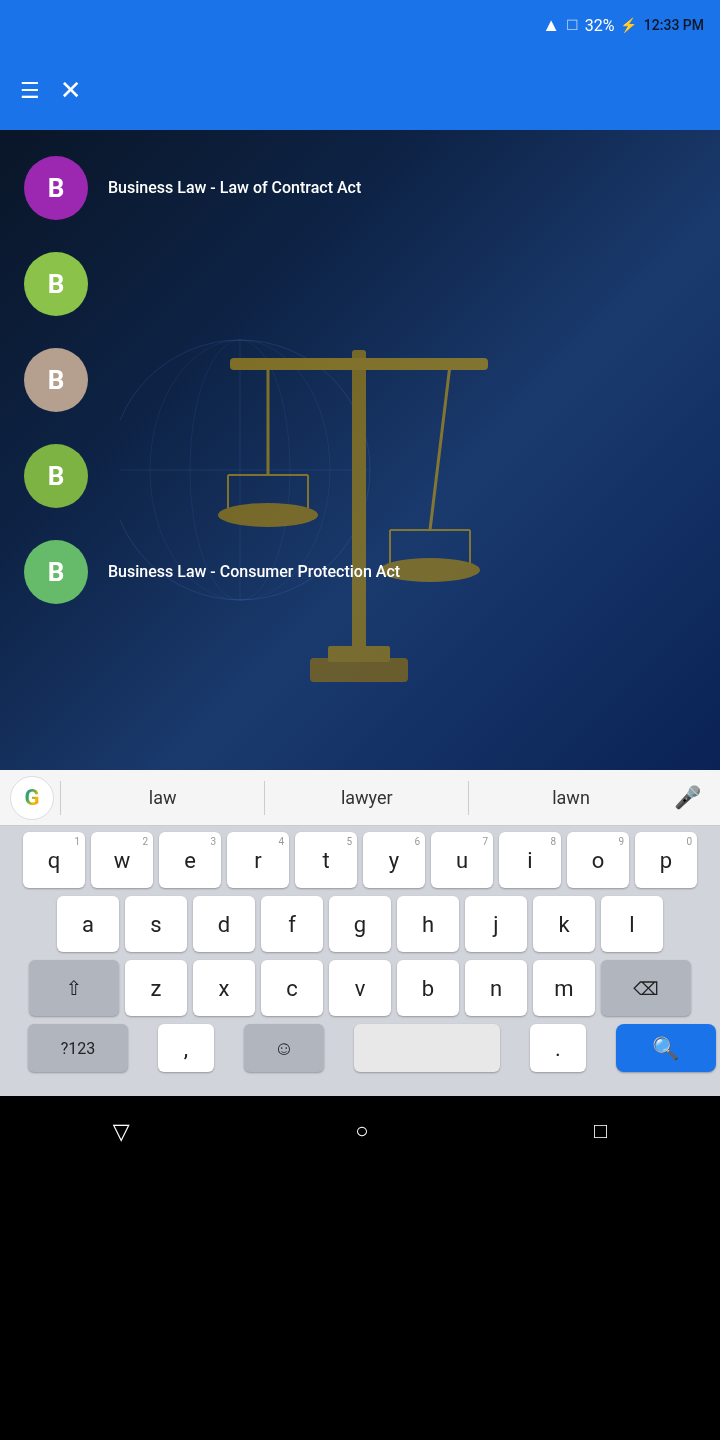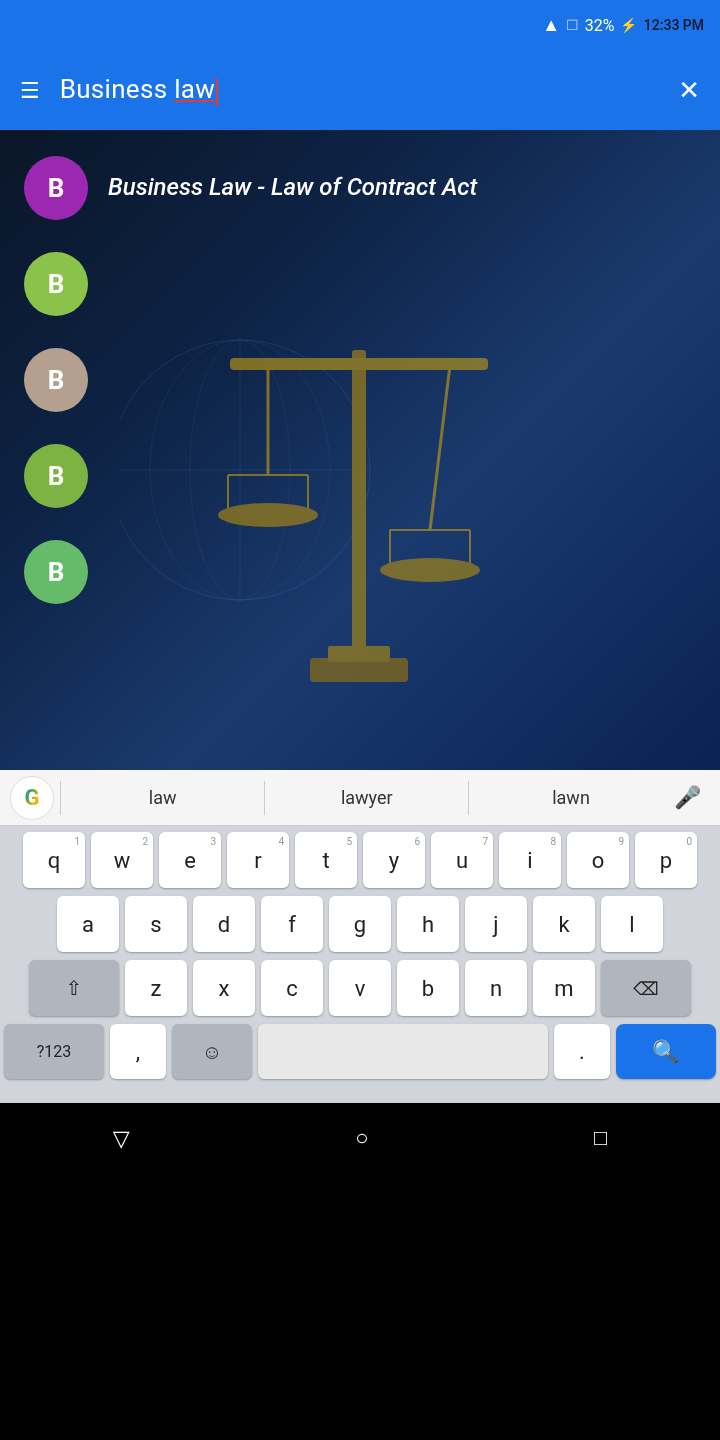--- a/index.html
+++ b/index.html
@@ -103,25 +103,24 @@
       color: white;
       flex-shrink: 0;
     }
     .avatar-purple { background: #9c27b0; }
     .avatar-green1 { background: #8bc34a; }
     .avatar-tan { background: #b5a090; }
     .avatar-green2 { background: #7cb342; }
     .avatar-green3 { background: #66bb6a; }
 
     .result-text {
-      font-size: 24px;
+      font-size: 16px;
       color: white;
       font-weight: 500;
       line-height: 1.3;
-      font-style: italic;
     }
 
     
     .keyboard-area {
       width: 720px;
       background: #d1d5db;
       padding-bottom: 10px;
     }
 
     
@@ -213,21 +212,22 @@
       font-size: 18px;
       color: #222;
     }
     .key-shift {
       min-width: 90px;
     }
     .key-delete {
       min-width: 90px;
     }
     .key-bottom-row {
-      height: 55px;
+      height: 48px;
+      margin-left: 24px;
     }
     .key-num-sym {
       background: #b0b5be;
       width: 100px;
     }
     .key-comma {
       width: 56px;
     }
     .key-emoji {
       width: 70px;
@@ -270,25 +270,20 @@
     <span style="color:white;font-size:14px;opacity:0.7;">☐</span>
 
     <span class="battery-text">32%</span>
     <span style="color:white;font-size:14px;">⚡</span>
     <span class="time">12:33 PM</span>
   </div>
 </div>
 
 <div class="search-bar">
   <span class="hamburger-icon">☰</span>
-  <div class="search-input-area">
-    <span class="search-text">
-      <span>Business </span><span class="underline">law</span><span class="cursor"></span>
-    </span>
-  </div>
   <span class="close-icon">✕</span>
 </div>
 
 <div class="main-content">
 
   <svg class="scale-svg" width="480" height="520" viewBox="0 0 480 520" xmlns="http://www.w3.org/2000/svg">
 
     <ellipse cx="120" cy="280" rx="130" ry="130" fill="none" stroke="rgba(100,160,255,0.25)" stroke-width="1"></ellipse>
     <ellipse cx="120" cy="280" rx="90" ry="130" fill="none" stroke="rgba(100,160,255,0.15)" stroke-width="1"></ellipse>
     <ellipse cx="120" cy="280" rx="50" ry="130" fill="none" stroke="rgba(100,160,255,0.15)" stroke-width="1"></ellipse>
@@ -335,20 +330,21 @@
     <div class="result-item">
       <div class="avatar avatar-tan">B</div>
     </div>
 
     <div class="result-item">
       <div class="avatar avatar-green2">B</div>
     </div>
 
     <div class="result-item">
       <div class="avatar avatar-green3">B</div>
+      <span class="result-text">Business Law - Consumer Protection Act</span>
     </div>
 
   </div>
 </div>
 
 <div class="keyboard-area">
 
   <div class="suggestions-row">
     <div class="google-logo-g">
       <span class="g-letter" style="background: linear-gradient(to bottom right, #4285f4, #34a853, #fbbc05, #ea4335); -webkit-background-clip: text; -webkit-text-fill-color: transparent;">G</span>

